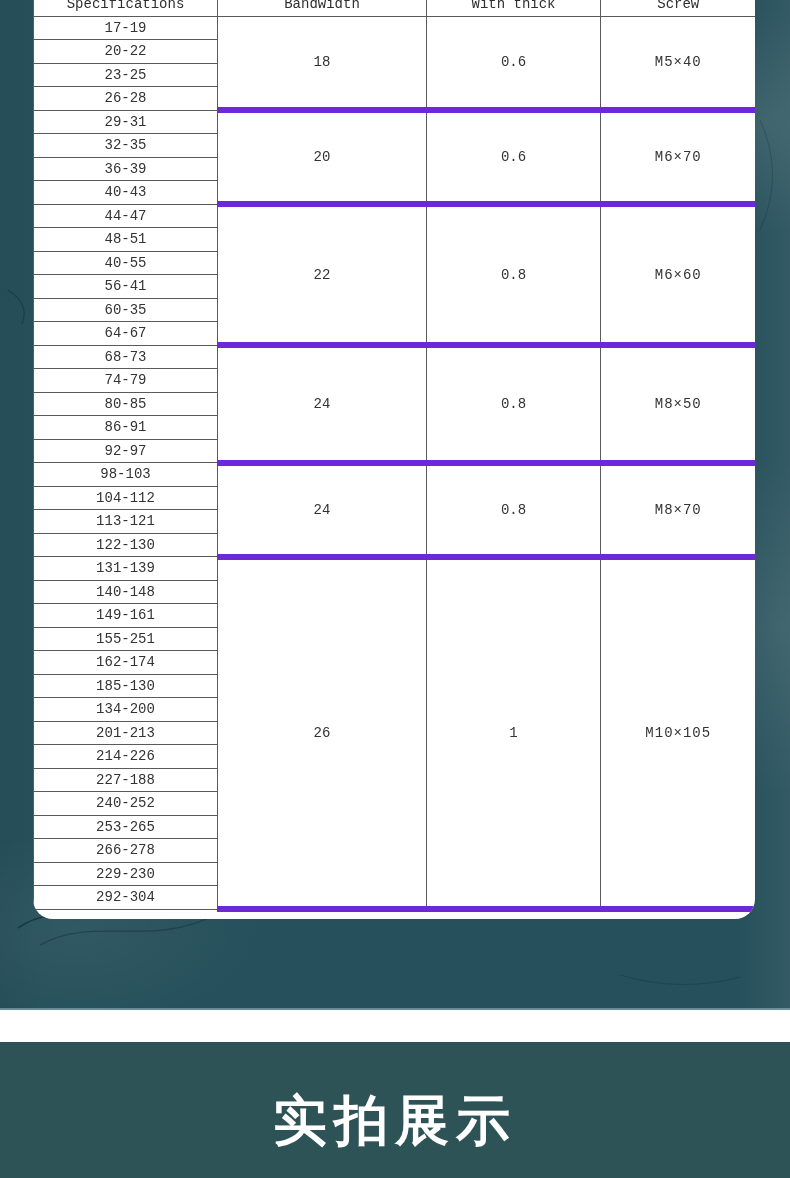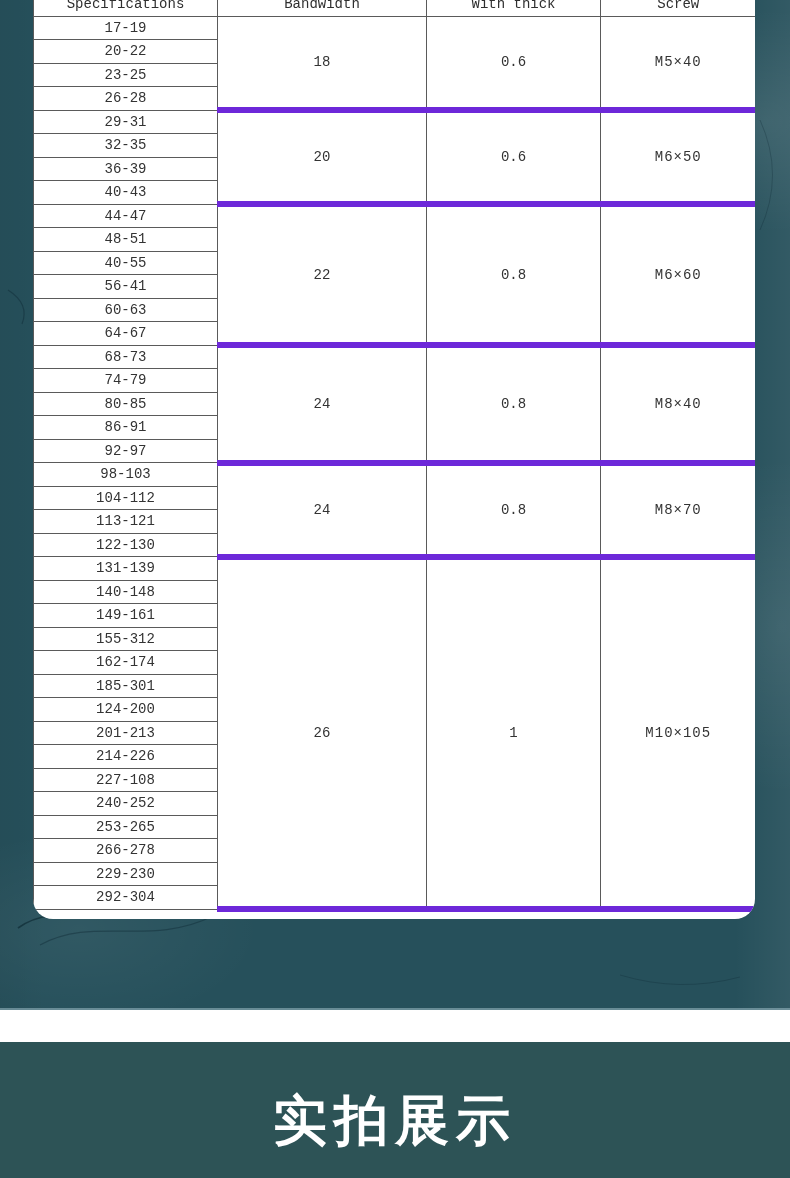--- a/index.html
+++ b/index.html
@@ -139,21 +139,21 @@
             <tr>
               <td class="spec">23-25</td>
             </tr>
             <tr>
               <td class="spec">26-28</td>
             </tr>
             <tr>
               <td class="spec">29-31</td>
               <td rowspan="4" class="merged bandwidth">20</td>
               <td rowspan="4" class="merged with-thick">0.6</td>
-              <td rowspan="4" class="merged screw">M6×50</td>
+              <td rowspan="4" class="merged screw">M6×70</td>
             </tr>
             <tr>
               <td class="spec">32-35</td>
             </tr>
             <tr>
               <td class="spec">36-39</td>
             </tr>
             <tr>
               <td class="spec">40-43</td>
             </tr>
@@ -166,30 +166,30 @@
             <tr>
               <td class="spec">48-51</td>
             </tr>
             <tr>
               <td class="spec">40-55</td>
             </tr>
             <tr>
               <td class="spec">56-41</td>
             </tr>
             <tr>
-              <td class="spec">60-63</td>
+              <td class="spec">60-35</td>
             </tr>
             <tr>
               <td class="spec">64-67</td>
             </tr>
             <tr>
               <td class="spec">68-73</td>
               <td rowspan="5" class="merged bandwidth">24</td>
               <td rowspan="5" class="merged with-thick">0.8</td>
-              <td rowspan="5" class="merged screw">M8×40</td>
+              <td rowspan="5" class="merged screw">M8×50</td>
             </tr>
             <tr>
               <td class="spec">74-79</td>
             </tr>
             <tr>
               <td class="spec">80-85</td>
             </tr>
             <tr>
               <td class="spec">86-91</td>
             </tr>
@@ -217,39 +217,39 @@
               <td rowspan="15" class="merged with-thick">1</td>
               <td rowspan="15" class="merged screw">M10×105</td>
             </tr>
             <tr>
               <td class="spec">140-148</td>
             </tr>
             <tr>
               <td class="spec">149-161</td>
             </tr>
             <tr>
-              <td class="spec">155-312</td>
+              <td class="spec">155-251</td>
             </tr>
             <tr>
               <td class="spec">162-174</td>
             </tr>
             <tr>
-              <td class="spec">185-301</td>
-            </tr>
-            <tr>
-              <td class="spec">124-200</td>
+              <td class="spec">185-130</td>
+            </tr>
+            <tr>
+              <td class="spec">134-200</td>
             </tr>
             <tr>
               <td class="spec">201-213</td>
             </tr>
             <tr>
               <td class="spec">214-226</td>
             </tr>
             <tr>
-              <td class="spec">227-108</td>
+              <td class="spec">227-188</td>
             </tr>
             <tr>
               <td class="spec">240-252</td>
             </tr>
             <tr>
               <td class="spec">253-265</td>
             </tr>
             <tr>
               <td class="spec">266-278</td>
             </tr>

